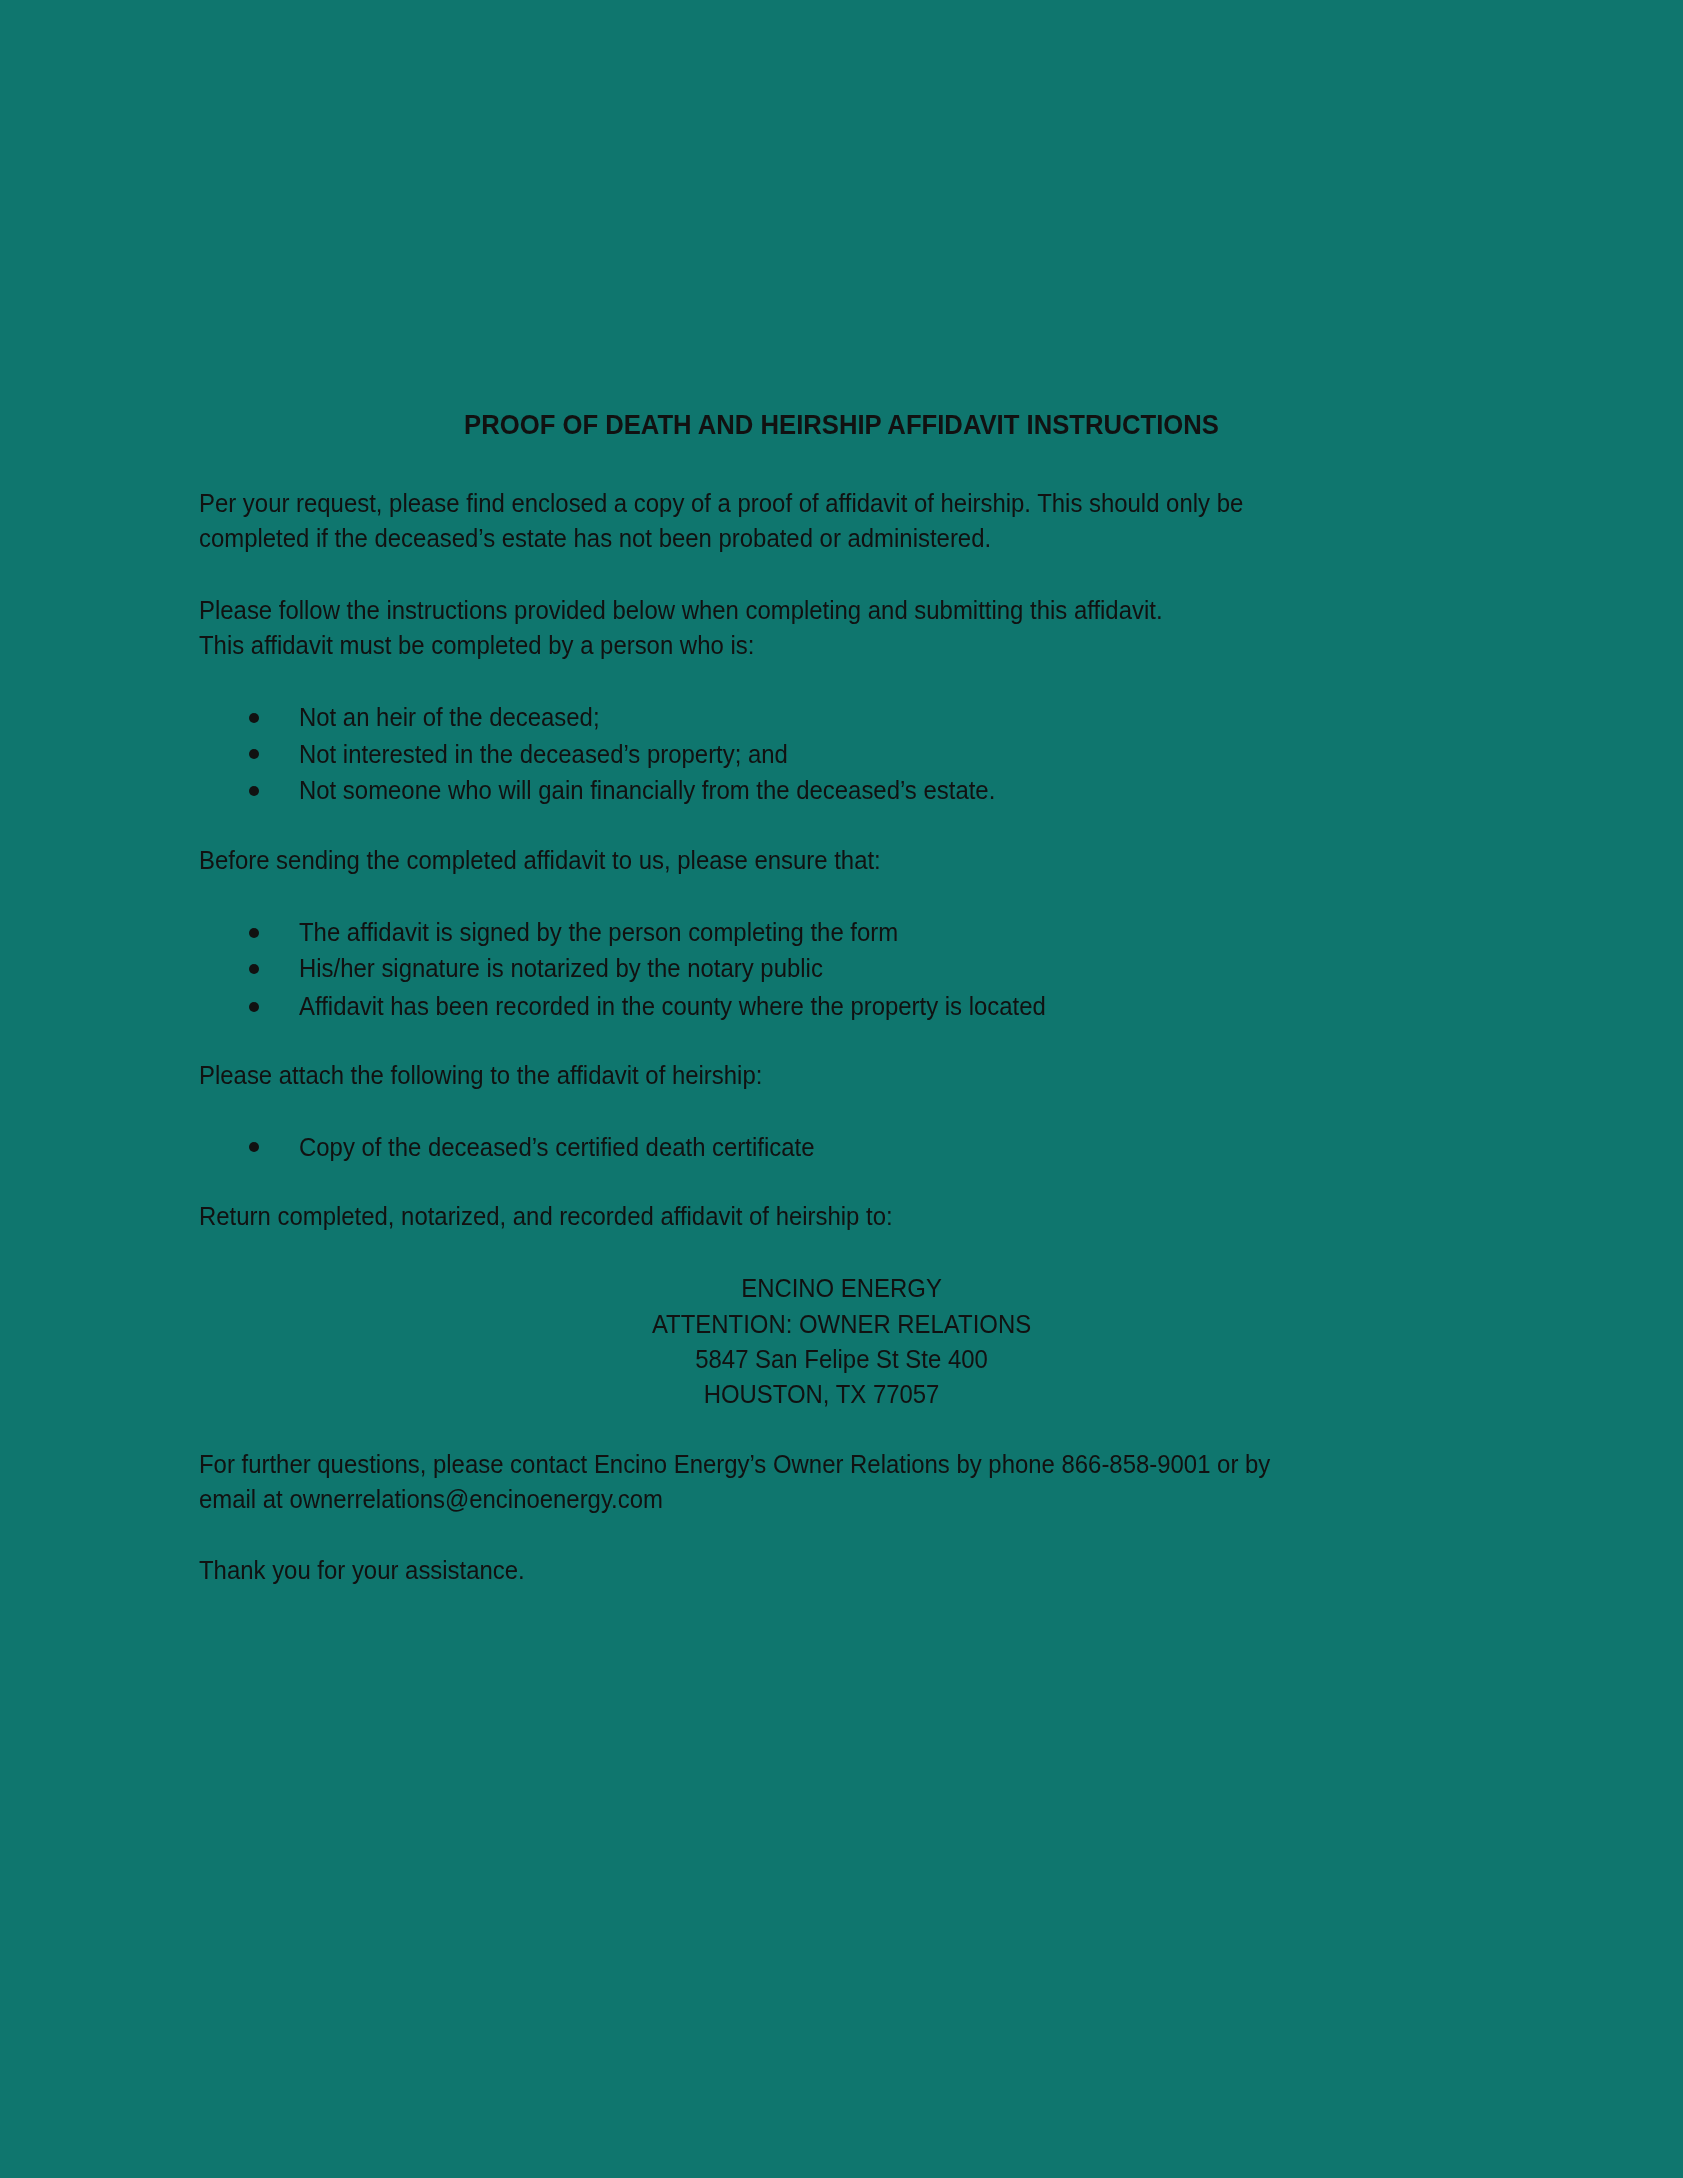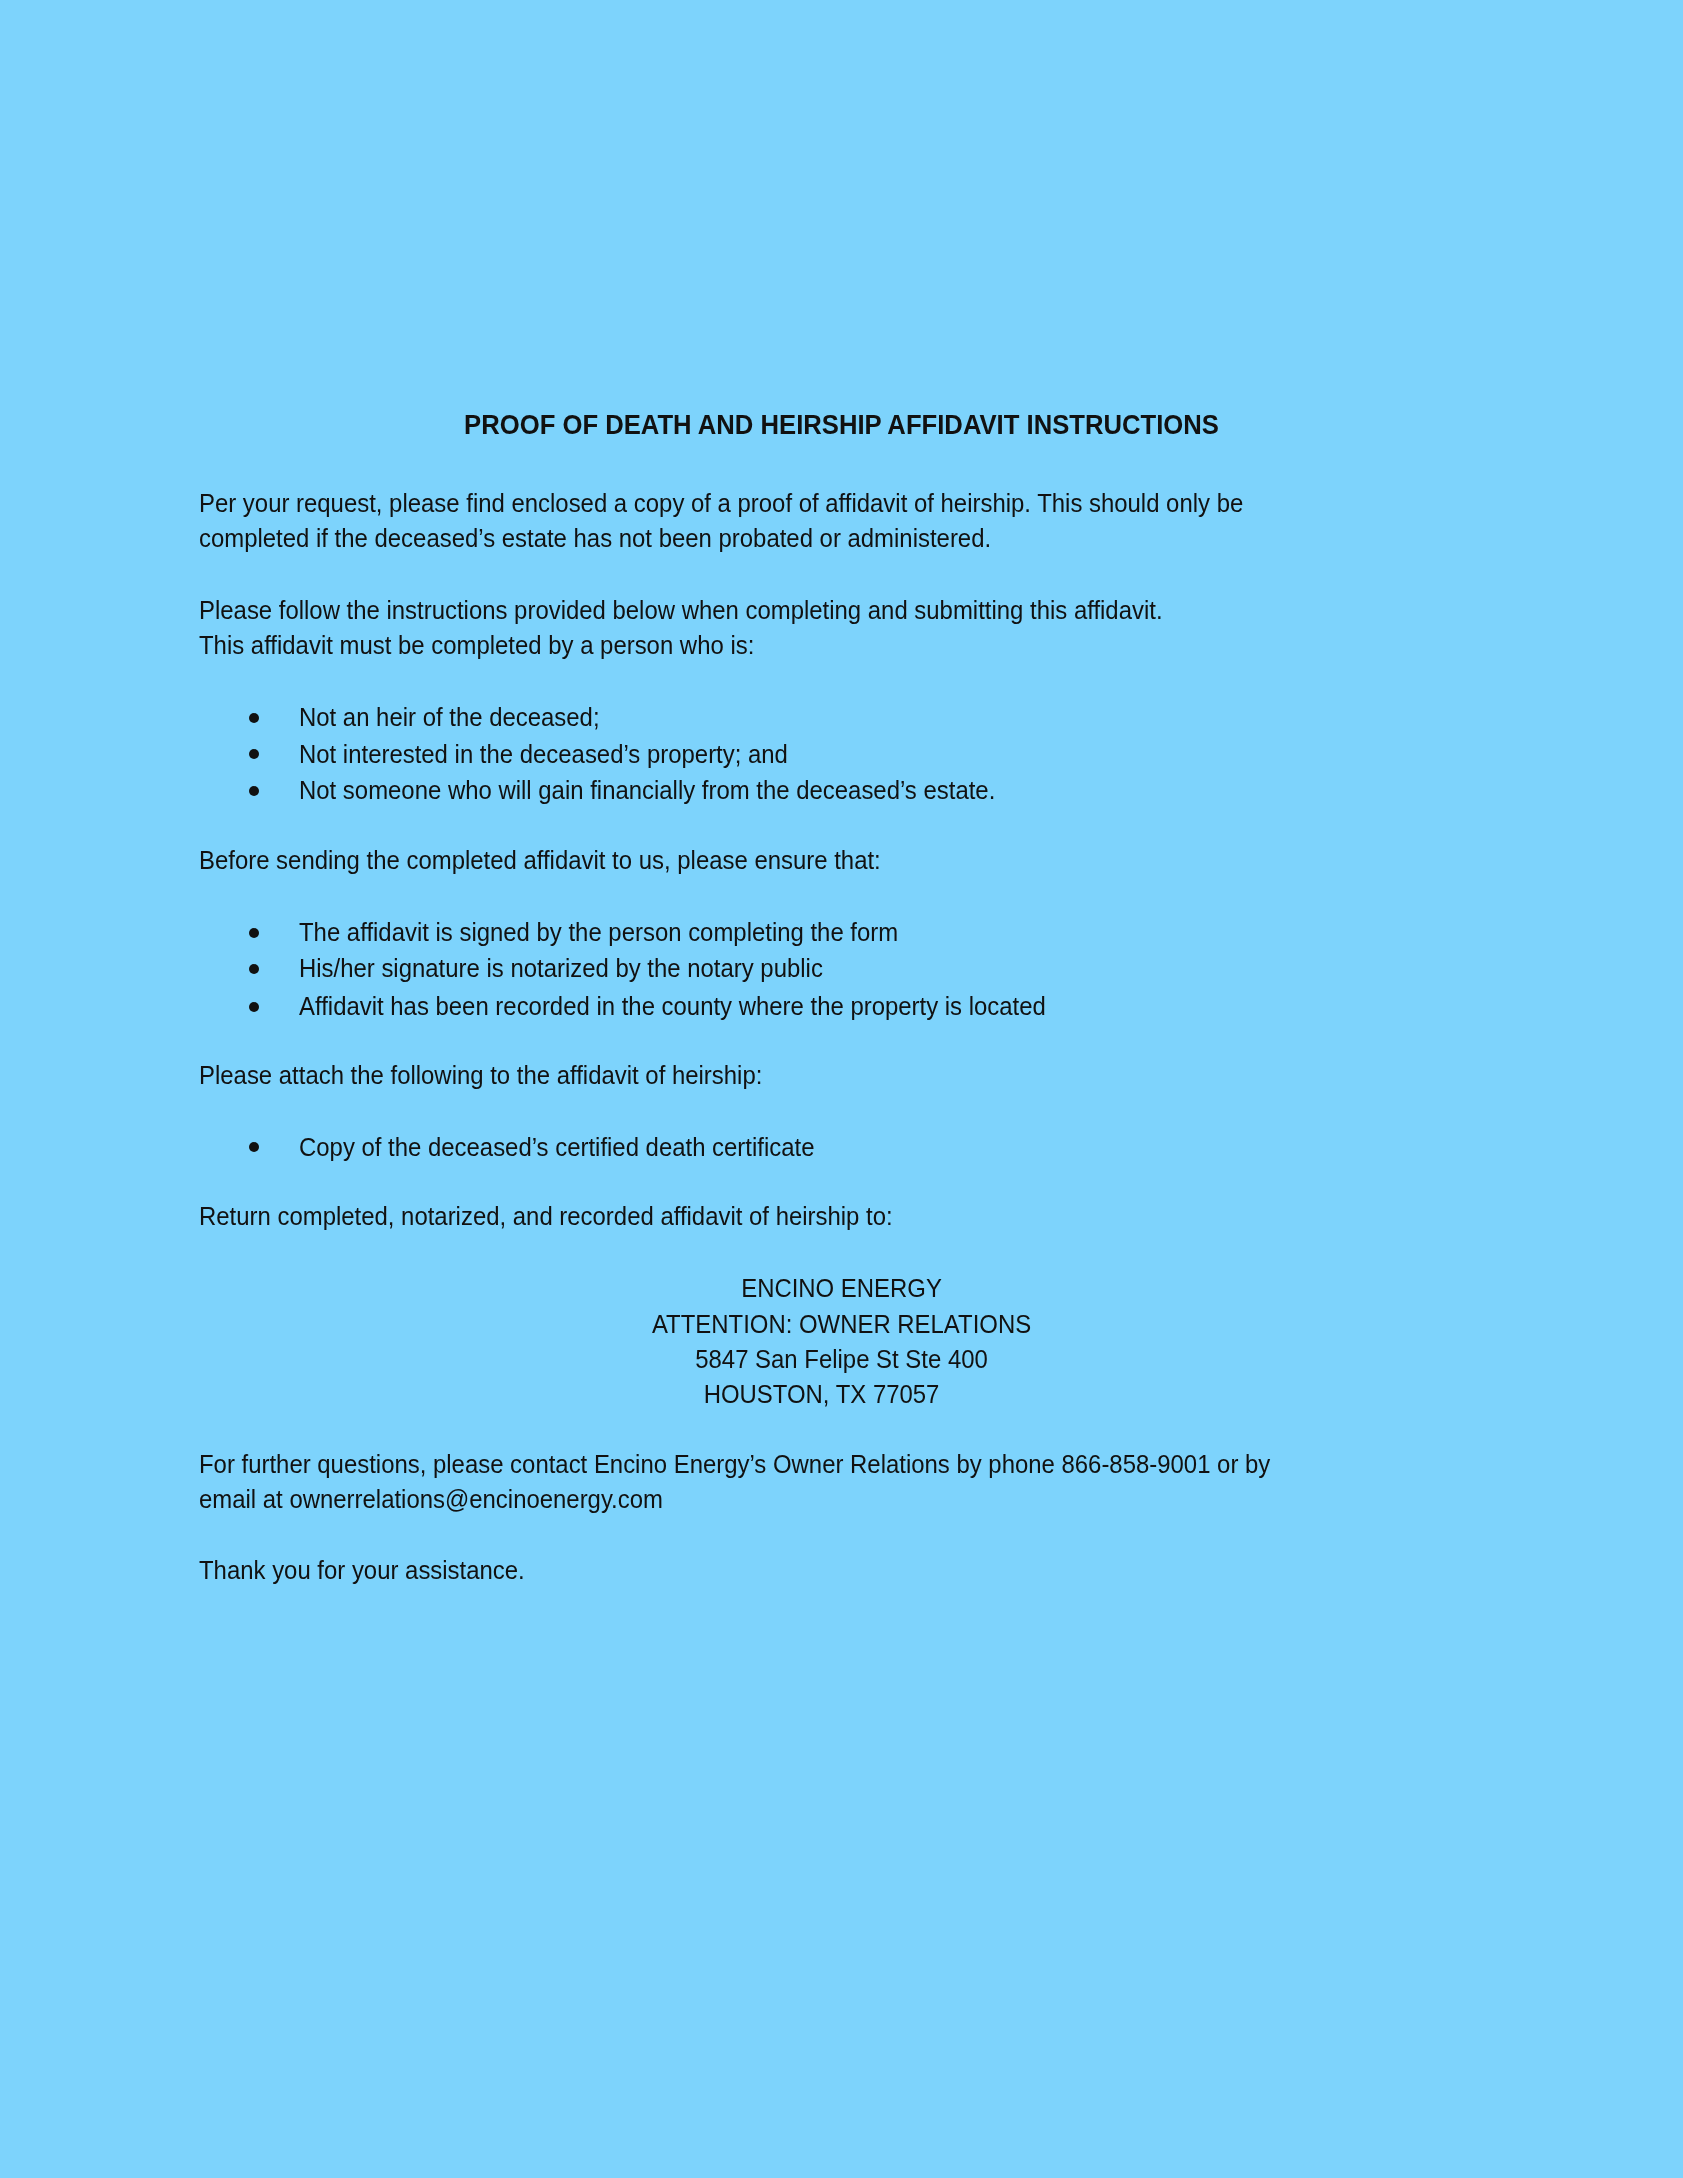--- a/index.html
+++ b/index.html
@@ -1,18 +1,18 @@
 <!DOCTYPE html>
 <html><head>
 <meta charset="utf-8">
 <style>
   html, body { margin: 0; padding: 0; background: #ffffff; }
   body { width: 1683px; height: 2178px; position: relative; overflow: hidden;
          font-family: "Liberation Sans", sans-serif; color: #111111; }
-  .page { position: absolute; left: 0; top: 0; width: 1683px; height: 2178px; background: #7dd3fc; }
+  .page { position: absolute; left: 0; top: 0; width: 1683px; height: 2178px; background: #0f766e; }
   .line { position: absolute; white-space: nowrap; font-size: 26px; line-height: 30px;
           transform: scaleX(0.92); transform-origin: left center; }
   .title { position: absolute; white-space: nowrap; font-size: 27px; font-weight: bold;
            line-height: 30px; left: 0; width: 1683px; text-align: center;
            transform: scaleX(0.95); transform-origin: 842px center; }
   .center { position: absolute; white-space: nowrap; font-size: 26px; line-height: 30px;
             left: 0; width: 1683px; text-align: center;
             transform: scaleX(0.92); transform-origin: 842px center; }
   .bullet-dot { position: absolute; width: 10px; height: 10px; border-radius: 50%; background: #111111; }
 </style>

